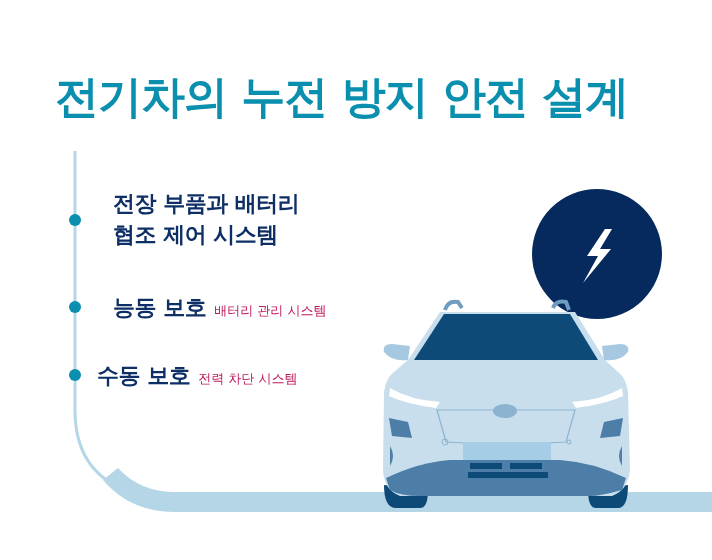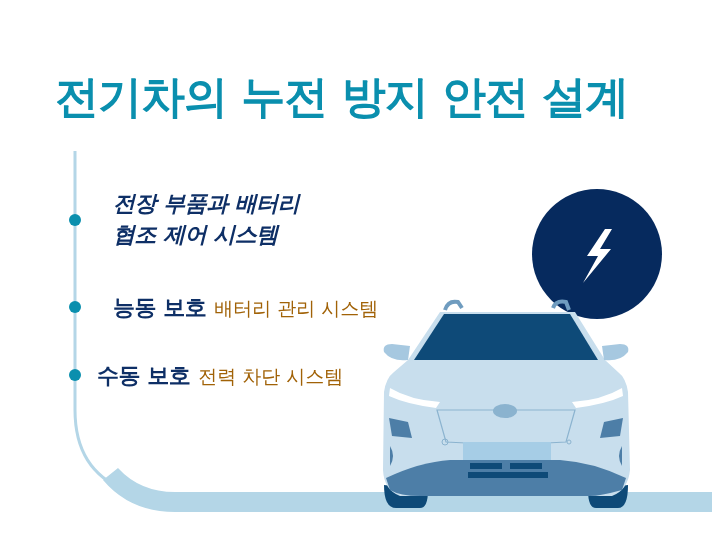--- a/index.html
+++ b/index.html
@@ -8,21 +8,21 @@
       font-family: "DejaVu Sans", "Liberation Sans", sans-serif;
     }
     .title {
       position: absolute; left: 38px; top: 50px; margin: 17px;
       font-size: 44px; font-weight: bold; color: #0a8fae; letter-spacing: -1px; line-height: 60px;
     }
     .art { position: absolute; left: 0; top: 0; }
     .item-main {
       position: absolute; font-weight: bold; color: #0e2f66; font-size: 22px; line-height: 31px; letter-spacing: -0.5px;
     }
-    .item-sub { font-weight: normal; color: #a16207; font-size: 19px; margin-left: 8px; letter-spacing: 0; }
+    .item-sub { font-weight: normal; color: #be185d; font-size: 13px; margin-left: 8px; letter-spacing: 0; }
     .dot { position: absolute; width: 12px; height: 12px; border-radius: 50%; background: #0a8fae; }
   </style>
 </head>
 <body>
 
 <svg class="art" width="712" height="560" viewBox="0 0 712 560">
 
   <path d="M75 151 L75 410 Q75 470 125 490" stroke="#b4d6e7" stroke-width="3" fill="none"></path>
 
   <path d="M103 480 Q130 512 175 512 L712 512 L712 492 L175 492 Q140 492 118 468 Z" fill="#b4d6e7"></path>
@@ -70,21 +70,21 @@
     <rect x="468" y="472" width="80" height="6" fill="#0e4a78"></rect>
   </g>
 </svg>
 
 <h1 class="title">전기차의 누전 방지 안전 설계</h1>
 
 <div class="dot" style="left:69px; top:214px;"></div>
 <div class="dot" style="left:69px; top:301px;"></div>
 <div class="dot" style="left:69px; top:369px;"></div>
 
-<div class="item-main" style="left:113px; top:188px;font-style:italic;">
+<div class="item-main" style="left:113px; top:188px;">
   <div>전장 부품과 배터리</div>
   <div>협조 제어 시스템</div>
 </div>
 
 <div class="item-main" style="left:113px; top:292px;">
   <span>능동 보호</span><span class="item-sub">배터리 관리 시스템</span>
 </div>
 
 <div class="item-main" style="left:97px; top:360px;">
   <span>수동 보호</span><span class="item-sub">전력 차단 시스템</span>

